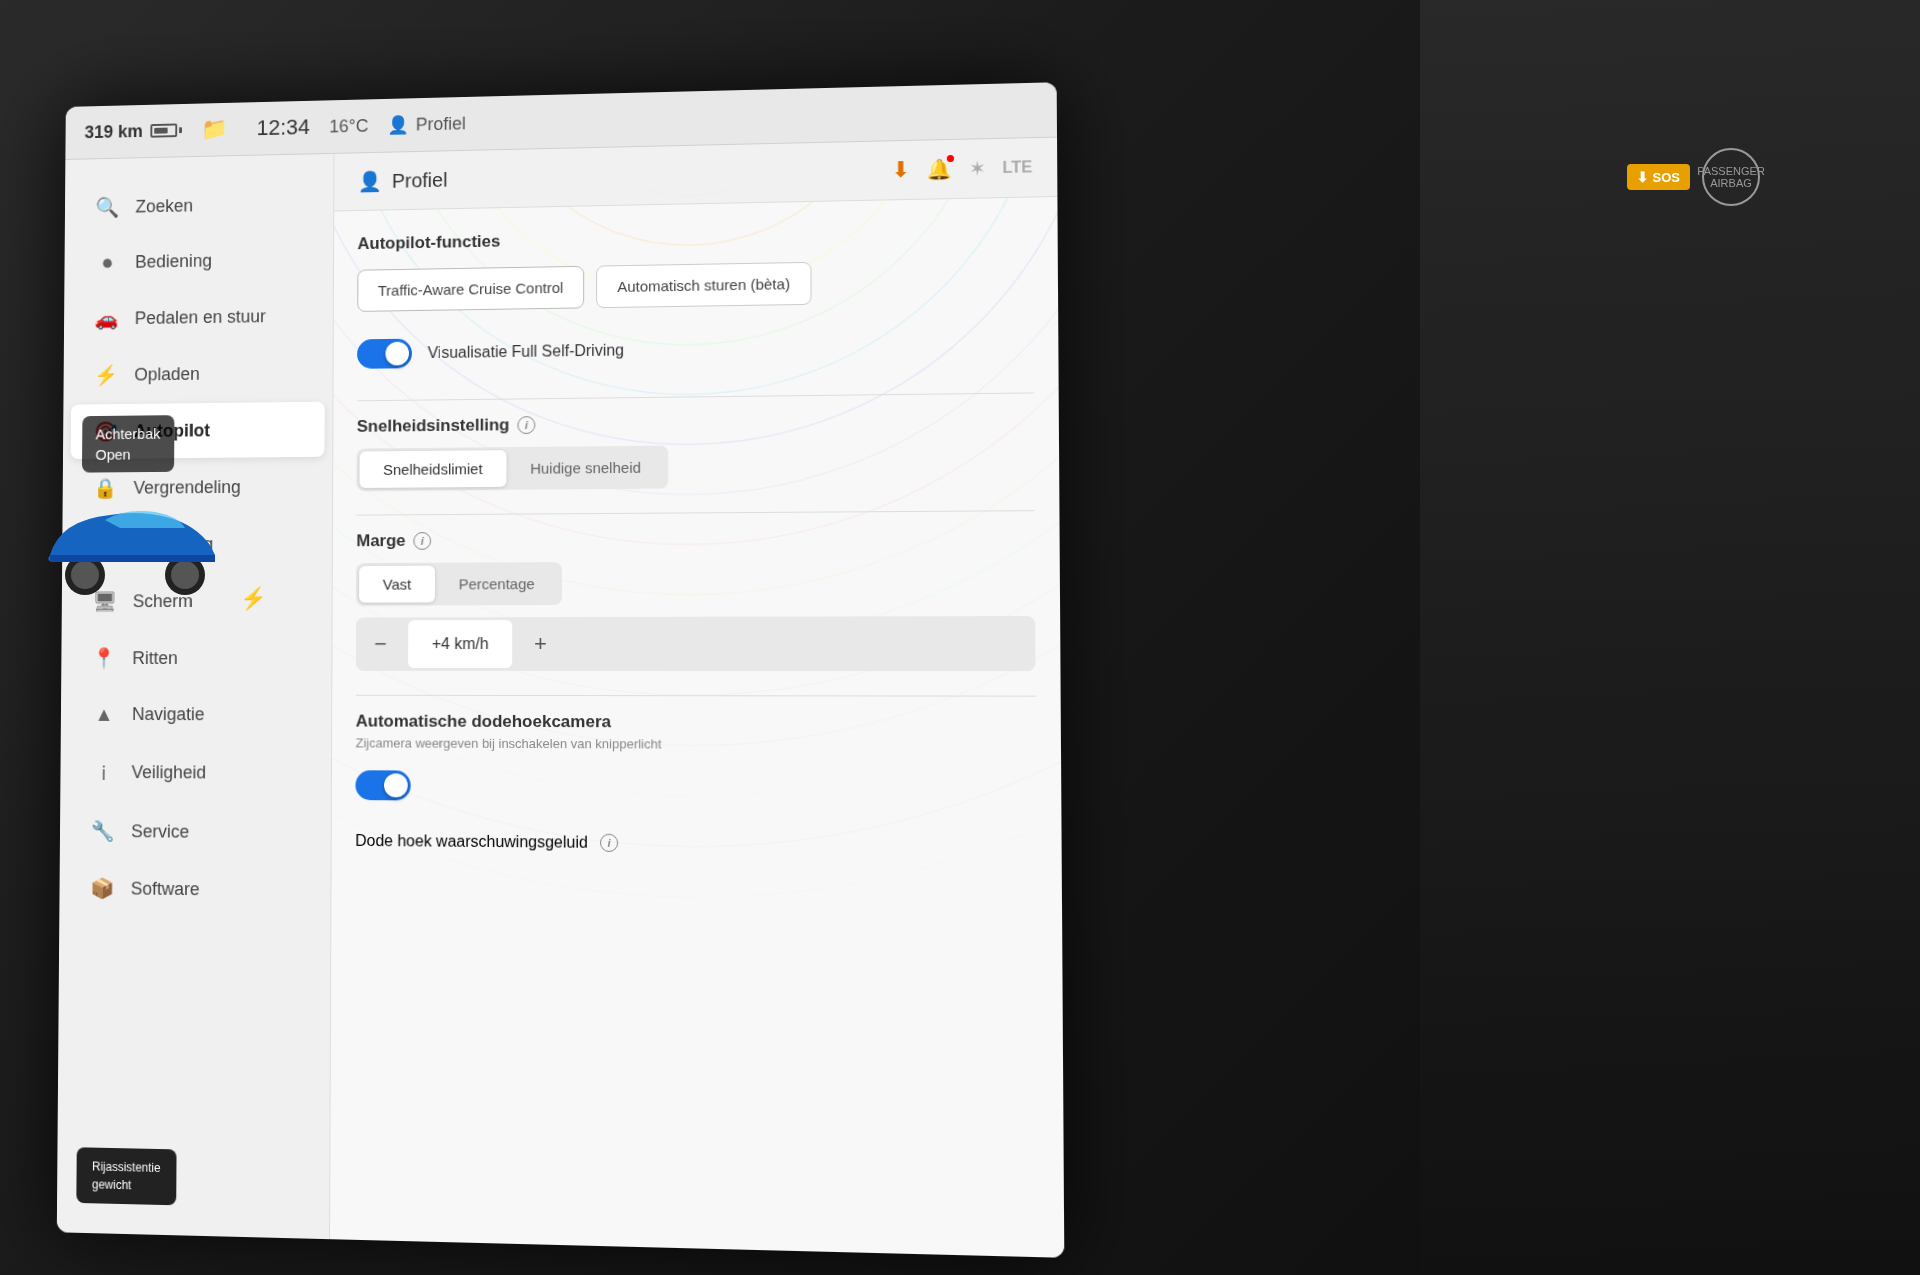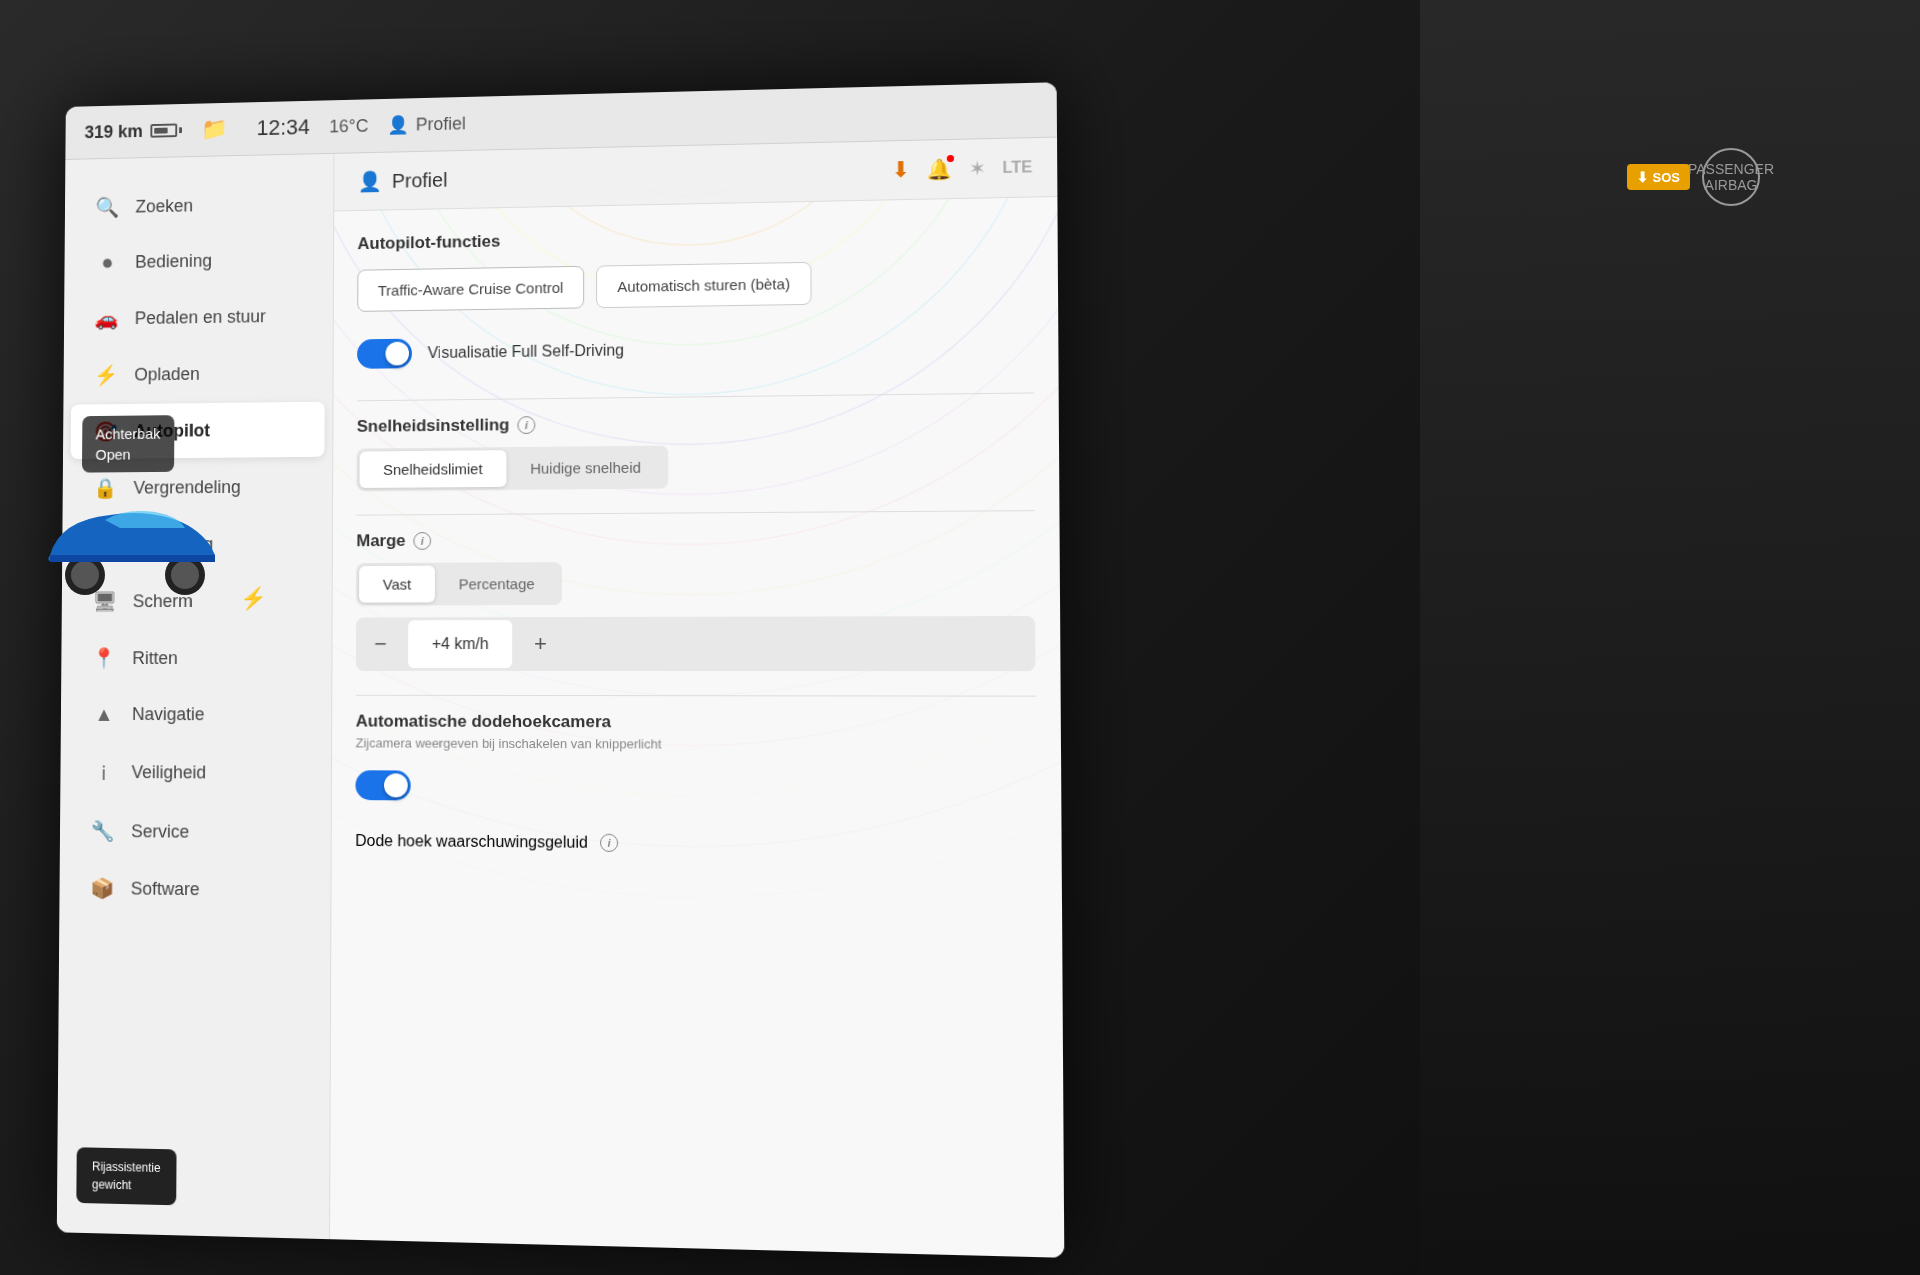--- a/index.html
+++ b/index.html
@@ -416,21 +416,21 @@
 
 <div class="bg-overlay"></div>
 
 <div style="position:absolute; right:0; top:0; width:500px; height:1275px; background: linear-gradient(180deg, #2a2a2a 0%, #1e1e1e 50%, #111 100%); opacity:0.9;"></div>
 
 <div style="position:absolute; right:160px; top:148px; display:flex; align-items:center; gap:12px;">
   <div style="background:#e8a000; color:white; padding:5px 10px; border-radius:4px; font-size:13px; font-weight:700; display:flex; align-items:center; gap:4px;">
     <span style="font-size:14px;">⬇</span>
     <span>SOS</span>
   </div>
-  <div style="border:2px solid #999; border-radius:50%; width:58px; height:58px; display:flex; flex-direction:column; align-items:center; justify-content:center; font-size:14px; color:#999;">
+  <div style="border:2px solid #999; border-radius:50%; width:58px; height:58px; display:flex; flex-direction:column; align-items:center; justify-content:center; font-size:11px; color:#999;">
     <span>PASSENGER</span>
     <span>AIRBAG</span>
   </div>
 </div>
 
 <div class="screen-container">
 
   <div class="status-bar">
     <div class="status-km">
       <span>319 km</span>

